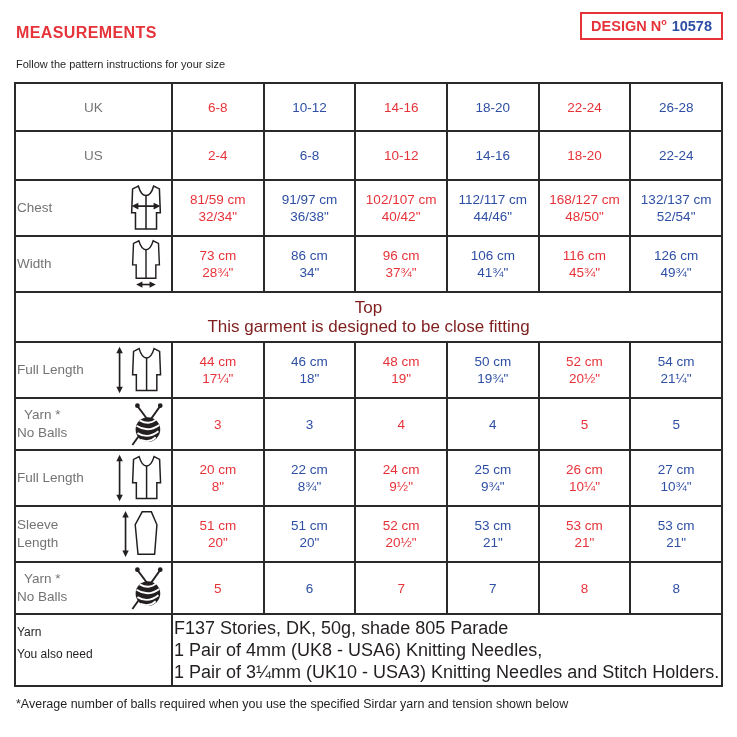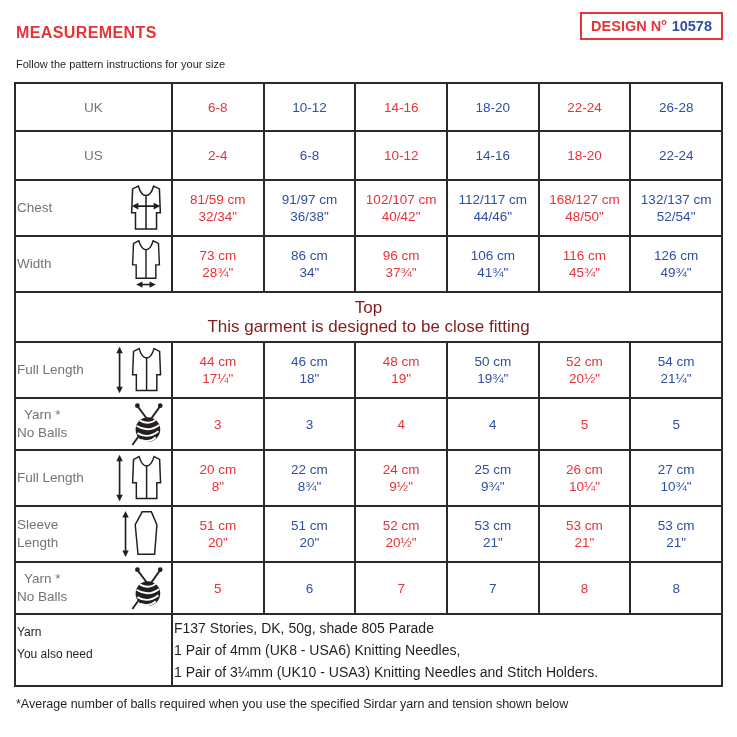--- a/index.html
+++ b/index.html
@@ -67,21 +67,21 @@
   tr.row-sec-top{height:50px;}
   tr.row-fl-top{height:53px;}
   tr.row-yarn-top{height:52px;}
   tr.row-sec-arm{height:29px;}
   tr.row-fl-arm{height:52px;}
   tr.row-sleeve{height:52px;}
   tr.row-yarn-arm{height:52px;}
   tr.row-info{height:71px;}
   tr.row-info td{vertical-align:top;text-align:left;}
   tr.row-info td.label-cell{padding-top:6px;}
-  tr.row-info .infoline{line-height:22px;font-size:14px;}
+  tr.row-info .infoline{line-height:22px;font-size:18px;}
   tr.row-info .lblline{line-height:22px;font-size:12px;}
   td.info-cell{padding:6px 8px 4px 12px;}
   .footnote{margin:10px 0 0 2px;font-size:12.5px;color:#231f20;}
 </style>
 </head>
 <body>
 
 <div class="page">
 
   <div class="header-row">

